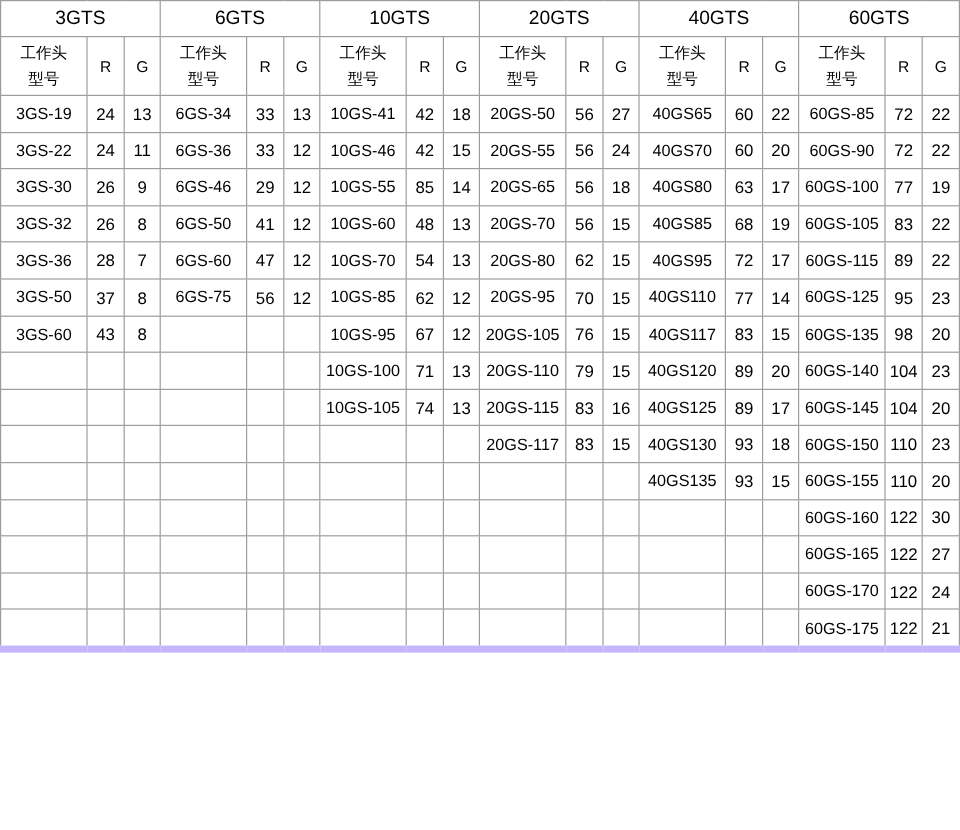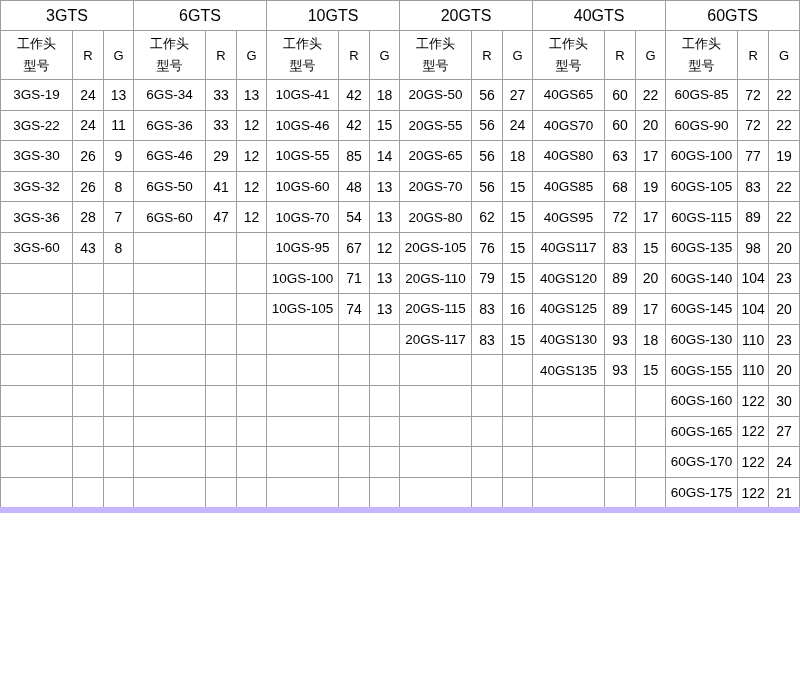--- a/index.html
+++ b/index.html
@@ -205,20 +205,40 @@
         <td class="num">62</td>
         <td class="num">15</td>
         <td class="model">40GS95</td>
         <td class="num">72</td>
         <td class="num">17</td>
         <td class="model">60GS-115</td>
         <td class="num">89</td>
         <td class="num">22</td>
       </tr>
       <tr>
+        <td class="model">3GS-50</td>
+        <td class="num">37</td>
+        <td class="num">8</td>
+        <td class="model">6GS-75</td>
+        <td class="num">56</td>
+        <td class="num">12</td>
+        <td class="model">10GS-85</td>
+        <td class="num">62</td>
+        <td class="num">12</td>
+        <td class="model">20GS-95</td>
+        <td class="num">70</td>
+        <td class="num">15</td>
+        <td class="model">40GS110</td>
+        <td class="num">77</td>
+        <td class="num">14</td>
+        <td class="model">60GS-125</td>
+        <td class="num">95</td>
+        <td class="num">23</td>
+      </tr>
+      <tr>
         <td class="model">3GS-60</td>
         <td class="num">43</td>
         <td class="num">8</td>
         <td class="model"></td>
         <td class="num"></td>
         <td class="num"></td>
         <td class="model">10GS-95</td>
         <td class="num">67</td>
         <td class="num">12</td>
         <td class="model">20GS-105</td>
@@ -280,21 +300,21 @@
         <td class="num"></td>
         <td class="model"></td>
         <td class="num"></td>
         <td class="num"></td>
         <td class="model">20GS-117</td>
         <td class="num">83</td>
         <td class="num">15</td>
         <td class="model">40GS130</td>
         <td class="num">93</td>
         <td class="num">18</td>
-        <td class="model">60GS-130</td>
+        <td class="model">60GS-150</td>
         <td class="num">110</td>
         <td class="num">23</td>
       </tr>
       <tr>
         <td class="model"></td>
         <td class="num"></td>
         <td class="num"></td>
         <td class="model"></td>
         <td class="num"></td>
         <td class="num"></td>

